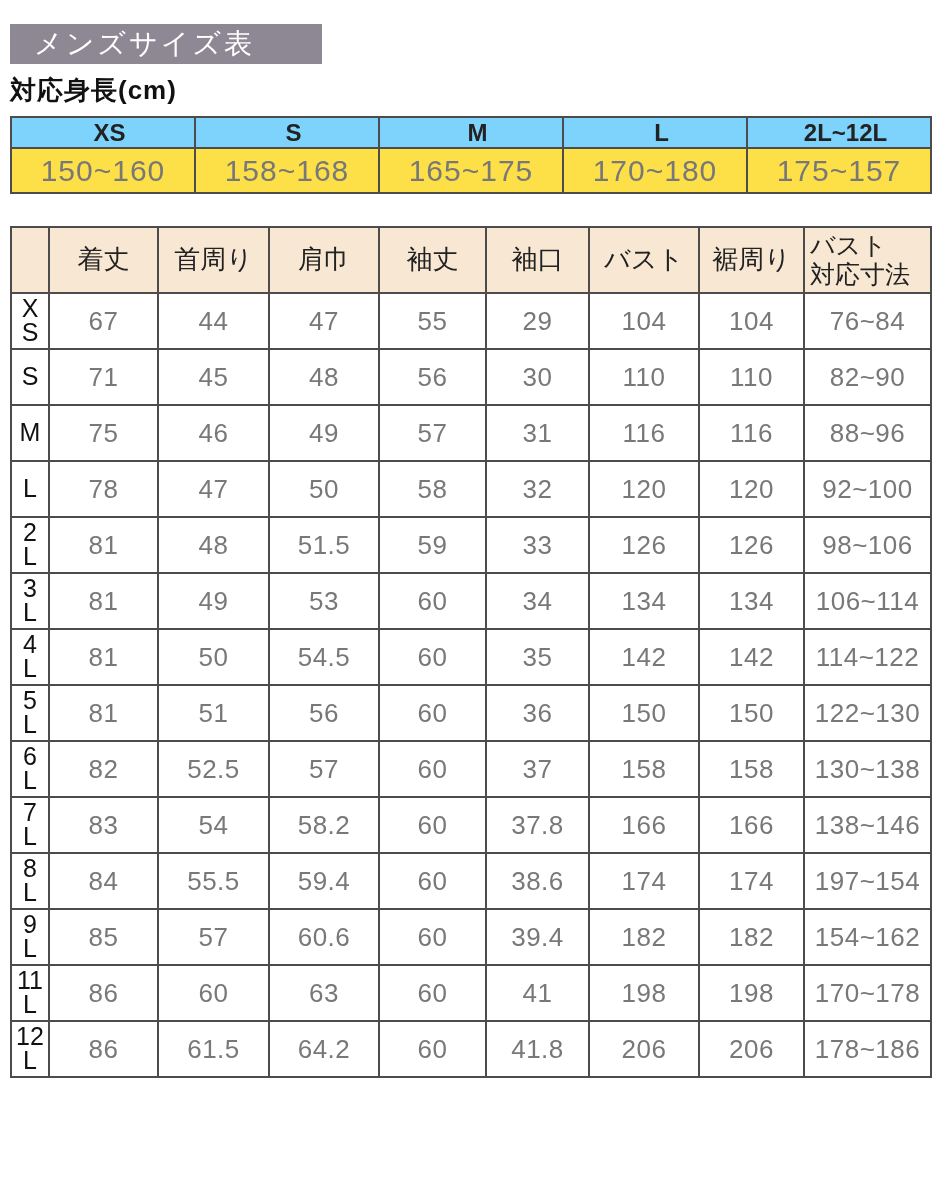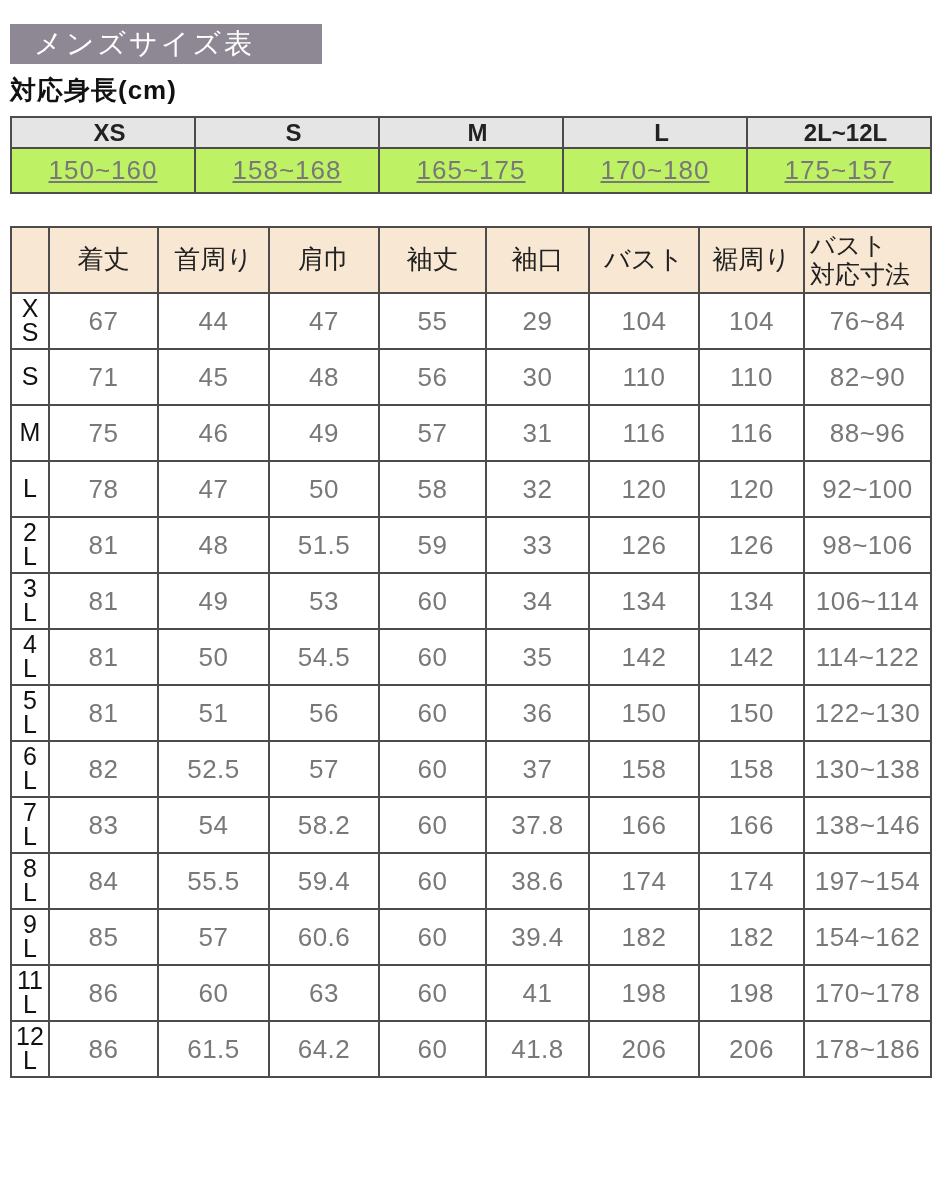--- a/index.html
+++ b/index.html
@@ -20,26 +20,26 @@
     margin-top:9px;font-size:26px;font-weight:bold;color:#111111;
     letter-spacing:1px;
   }
 
   table{border-collapse:collapse;table-layout:fixed;width:920px;}
   th,td{border:2px solid #4c4c4c;text-align:center;padding:0;overflow:hidden;}
 
   
   .height-table{margin-top:8px;}
   .height-table th{
-    background:#e5e5e5;color:#222222;
+    background:#7dd3fc;color:#222222;
     font-size:24px;font-weight:bold;height:29px;padding-left:13px;
   }
   .height-table td{
-    background:#bef264;color:#787878;
-    font-size:26px;height:43px;letter-spacing:1px;text-decoration:underline;
+    background:#fde047;color:#787878;
+    font-size:30px;height:43px;letter-spacing:1px;
   }
 
   
   .size-table{margin-top:32px;}
   .size-table thead th{
     background:#f8e8d3;color:#222222;
     font-size:26px;font-weight:normal;height:64px;
     white-space:pre-line;line-height:1.15;
   }
   .size-table thead th:last-child{

